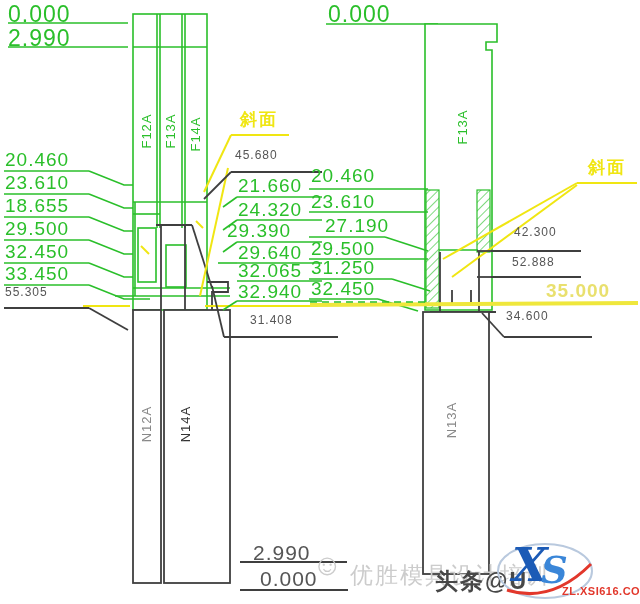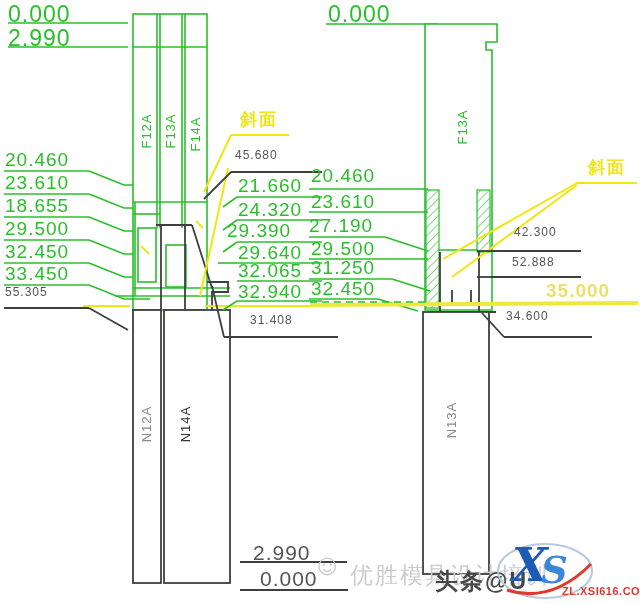--- a/index.html
+++ b/index.html
@@ -212,21 +212,21 @@
   <div class="lab dim-g" style="left:238px;top:176px">21.660</div>
   <div class="lab dim-g" style="left:238px;top:200px">24.320</div>
   <div class="lab dim-g" style="left:227px;top:221px">29.390</div>
   <div class="lab dim-g" style="left:238px;top:243px">29.640</div>
   <div class="lab dim-g" style="left:238px;top:261px">32.065</div>
   <div class="lab dim-g" style="left:238px;top:282px">32.940</div>
   <div class="lab dim-k" style="left:250px;top:314px">31.408</div>
 
   <div class="lab dim-g" style="left:311px;top:166px">20.460</div>
   <div class="lab dim-g" style="left:311px;top:192px">23.610</div>
-  <div class="lab dim-g" style="left:309px;top:216px">27.190</div>
+  <div class="lab dim-g" style="left:325px;top:216px">27.190</div>
   <div class="lab dim-g" style="left:311px;top:239px">29.500</div>
   <div class="lab dim-g" style="left:311px;top:258px">31.250</div>
   <div class="lab dim-g" style="left:311px;top:279px">32.450</div>
   <div class="lab dim-k" style="left:514px;top:226px">42.300</div>
   <div class="lab dim-k" style="left:512px;top:256px">52.888</div>
   <div class="lab ylvl" style="left:546px;top:281px">35.000</div>
   <div class="lab dim-k" style="left:506px;top:310px">34.600</div>
 
   <div class="lab slope" style="left:240px;top:111px">斜面</div>
   <div class="lab slope" style="left:588px;top:159px">斜面</div>

